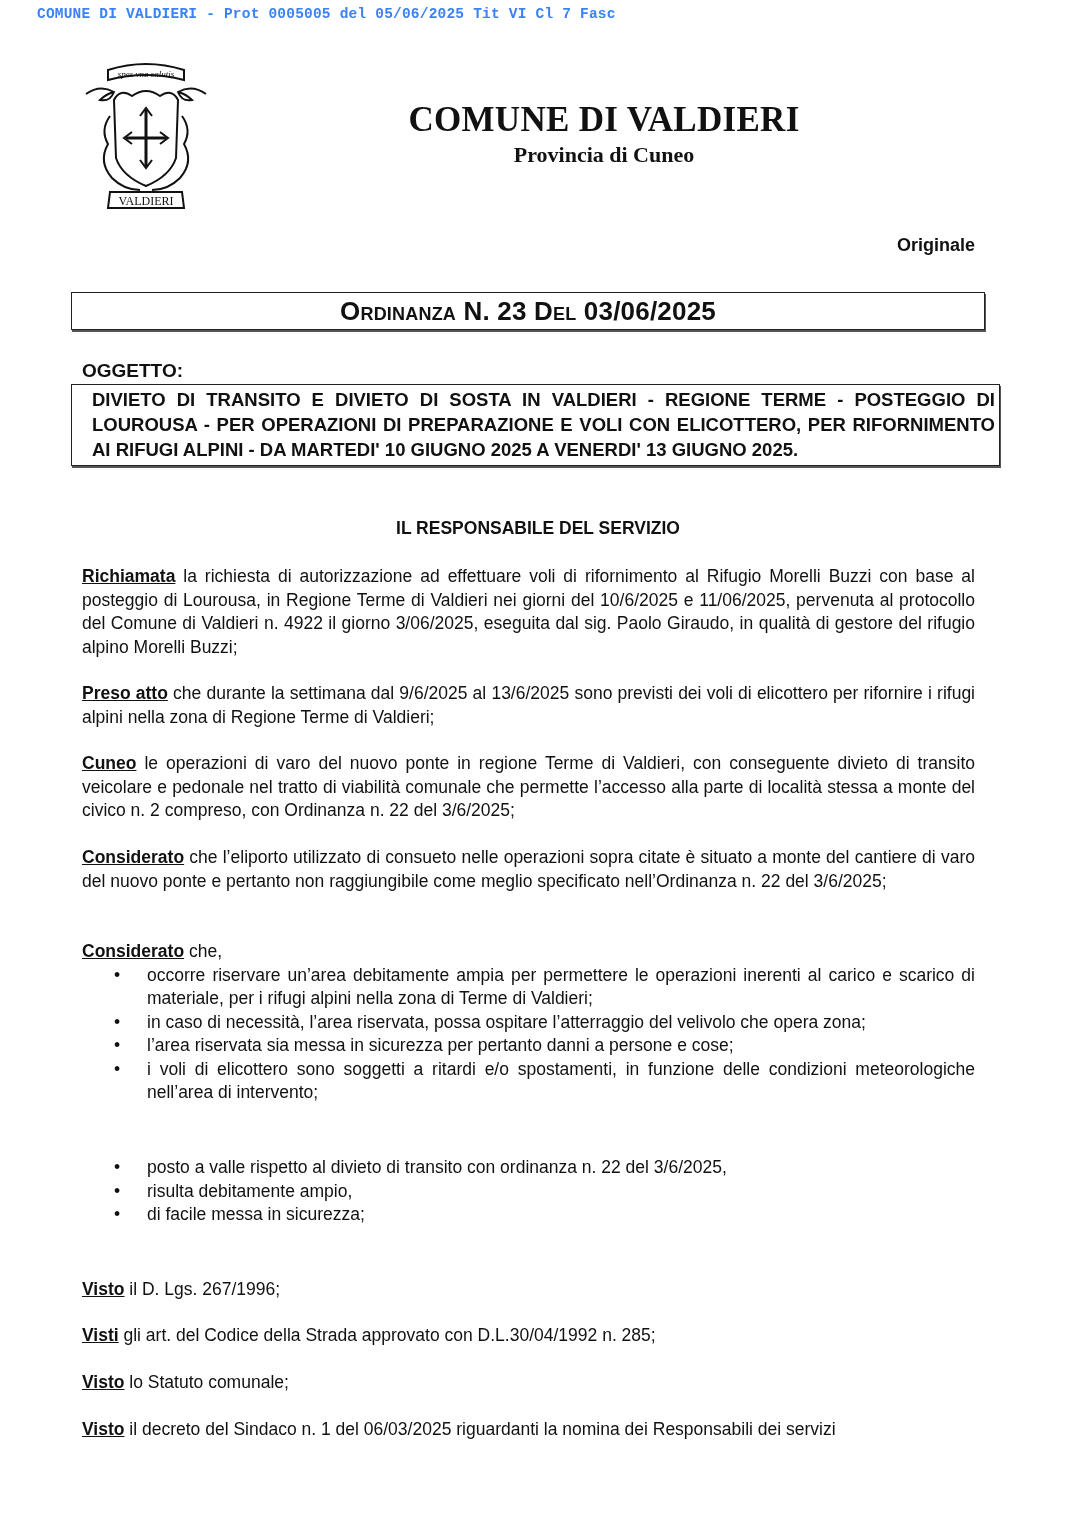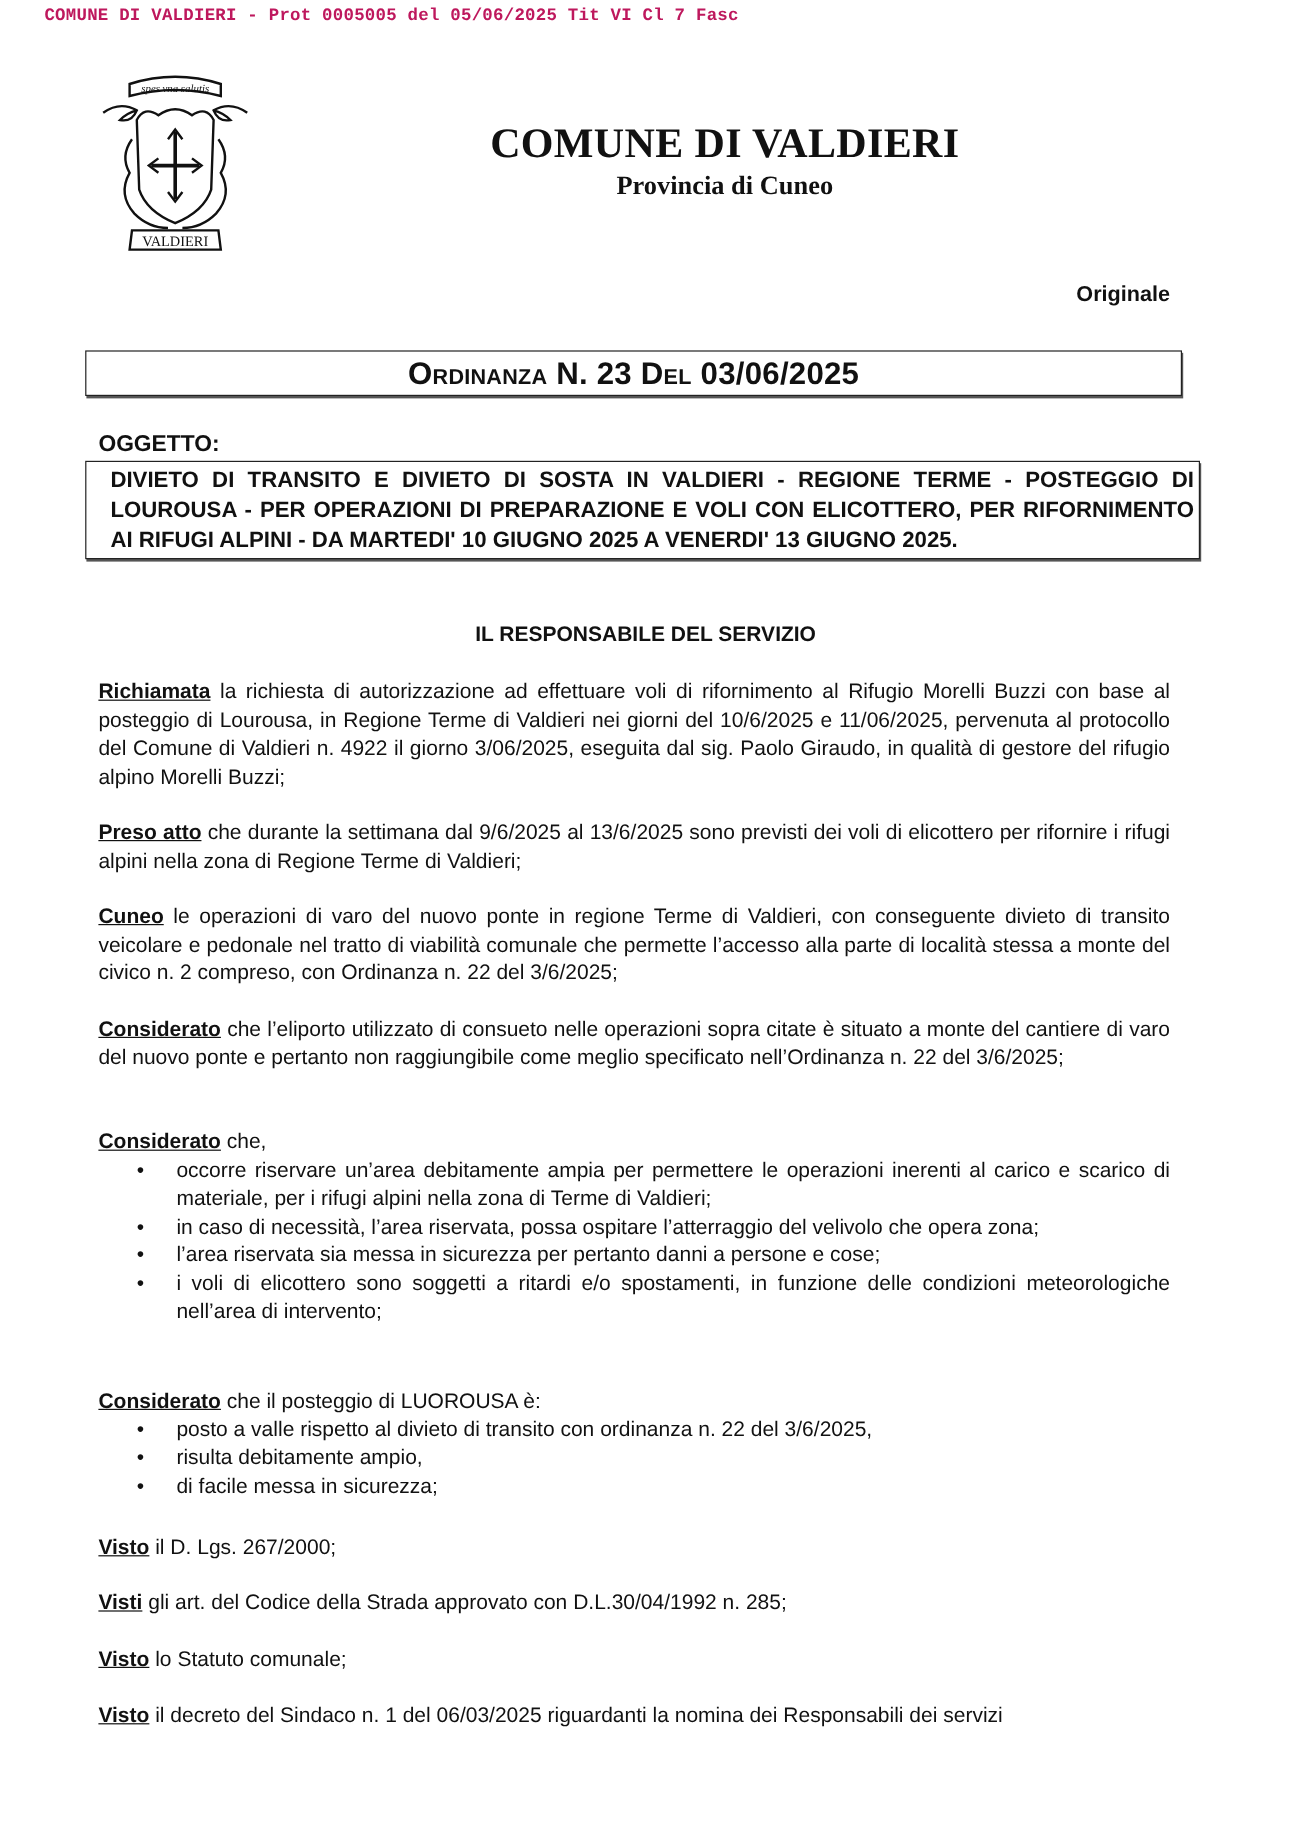--- a/index.html
+++ b/index.html
@@ -1,17 +1,17 @@
 <!DOCTYPE html>
 <html><head>
 <meta charset="utf-8">
 <style>
   html, body { margin: 0; padding: 0; background: #ffffff; }
   body { width: 1076px; height: 1538px; position: relative; overflow: hidden; color: #111; }
-  .prot { position: absolute; left: 37px; top: 6px; font-family: "Liberation Mono", "DejaVu Sans Mono", monospace; font-weight: bold; font-size: 14.5px; color: #be185d; letter-spacing: 0.2px; }
+  .prot { position: absolute; left: 37px; top: 6px; font-family: "Liberation Mono", "DejaVu Sans Mono", monospace; font-weight: bold; font-size: 14.5px; color: #3b82f6; letter-spacing: 0.2px; }
   .logo { position: absolute; left: 80px; top: 58px; width: 132px; height: 155px; }
   .title { position: absolute; left: 396px; top: 100px; width: 416px; text-align: center; font-family: "Liberation Serif", "DejaVu Serif", serif; font-weight: bold; font-size: 35px; letter-spacing: 0.3px; }
   .subtitle { position: absolute; left: 396px; top: 142px; width: 416px; text-align: center; font-family: "Liberation Serif", "DejaVu Serif", serif; font-weight: bold; font-size: 22px; }
   .originale { position: absolute; right: 101px; top: 235px; font-family: "Liberation Sans", sans-serif; font-weight: bold; font-size: 18px; }
   .ordbox { position: absolute; left: 71px; top: 292px; width: 912px; height: 36px; border: 1.5px solid #222; box-shadow: 1px 2px 0 #555; display: flex; align-items: center; justify-content: center; }
   .ordtitle { font-family: "Liberation Sans", sans-serif; font-weight: bold; font-size: 26px; font-variant: small-caps; letter-spacing: 0.2px; }
   .oggetto-label { position: absolute; left: 82px; top: 360px; font-family: "Liberation Sans", sans-serif; font-weight: bold; font-size: 19px; }
   .oggbox { position: absolute; left: 71px; top: 384px; width: 903px; padding: 2px 4px 3px 20px; border: 1.5px solid #222; box-shadow: 1px 2px 0 #555; font-family: "Liberation Sans", sans-serif; font-weight: bold; font-size: 18.5px; line-height: 25px; text-align: justify; text-align-last: left; }
   .resp { position: absolute; left: 0; width: 1076px; top: 518px; text-align: center; font-family: "Liberation Sans", sans-serif; font-weight: bold; font-size: 17.5px; }
   .body { position: absolute; left: 82px; width: 893px; font-family: "Liberation Sans", sans-serif; font-size: 17.5px; line-height: 23.5px; text-align: justify; }
@@ -77,30 +77,29 @@
   <p><b>Considerato</b><span> che,</span></p>
   <ul class="bl">
     <li><span class="dot">•</span><span>occorre riservare un’area debitamente ampia per permettere le operazioni inerenti al carico e scarico di materiale, per i rifugi alpini nella zona di Terme di Valdieri;</span></li>
     <li><span class="dot">•</span><span>in caso di necessità, l’area riservata, possa ospitare l’atterraggio del velivolo che opera zona;</span></li>
     <li><span class="dot">•</span><span>l’area riservata sia messa in sicurezza per pertanto danni a persone e cose;</span></li>
     <li><span class="dot">•</span><span>i voli di elicottero sono soggetti a ritardi e/o spostamenti, in funzione delle condizioni meteorologiche nell’area di intervento;</span></li>
   </ul>
 </div>
 
 <div class="body" style="top:1156px;">
-  <p><b>Considerato</b><span> che il posteggio di LUOROUSA è:</span></p>
   <ul class="bl">
     <li><span class="dot">•</span><span>posto a valle rispetto al divieto di transito con ordinanza n. 22 del 3/6/2025,</span></li>
     <li><span class="dot">•</span><span>risulta debitamente ampio,</span></li>
     <li><span class="dot">•</span><span>di facile messa in sicurezza;</span></li>
   </ul>
 </div>
 
 <div class="body" style="top:1278px;">
-  <p><b>Visto</b><span> il D. Lgs. 267/2000;</span></p>
+  <p><b>Visto</b><span> il D. Lgs. 267/1996;</span></p>
 </div>
 <div class="body" style="top:1324px;">
   <p><b>Visti</b><span> gli art. del Codice della Strada approvato con D.L.30/04/1992 n. 285;</span></p>
 </div>
 <div class="body" style="top:1371px;">
   <p><b>Visto</b><span> lo Statuto comunale;</span></p>
 </div>
 <div class="body" style="top:1418px;">
   <p><b>Visto</b><span> il decreto del Sindaco n. 1 del 06/03/2025 riguardanti la nomina dei Responsabili dei servizi</span></p>
 </div>

